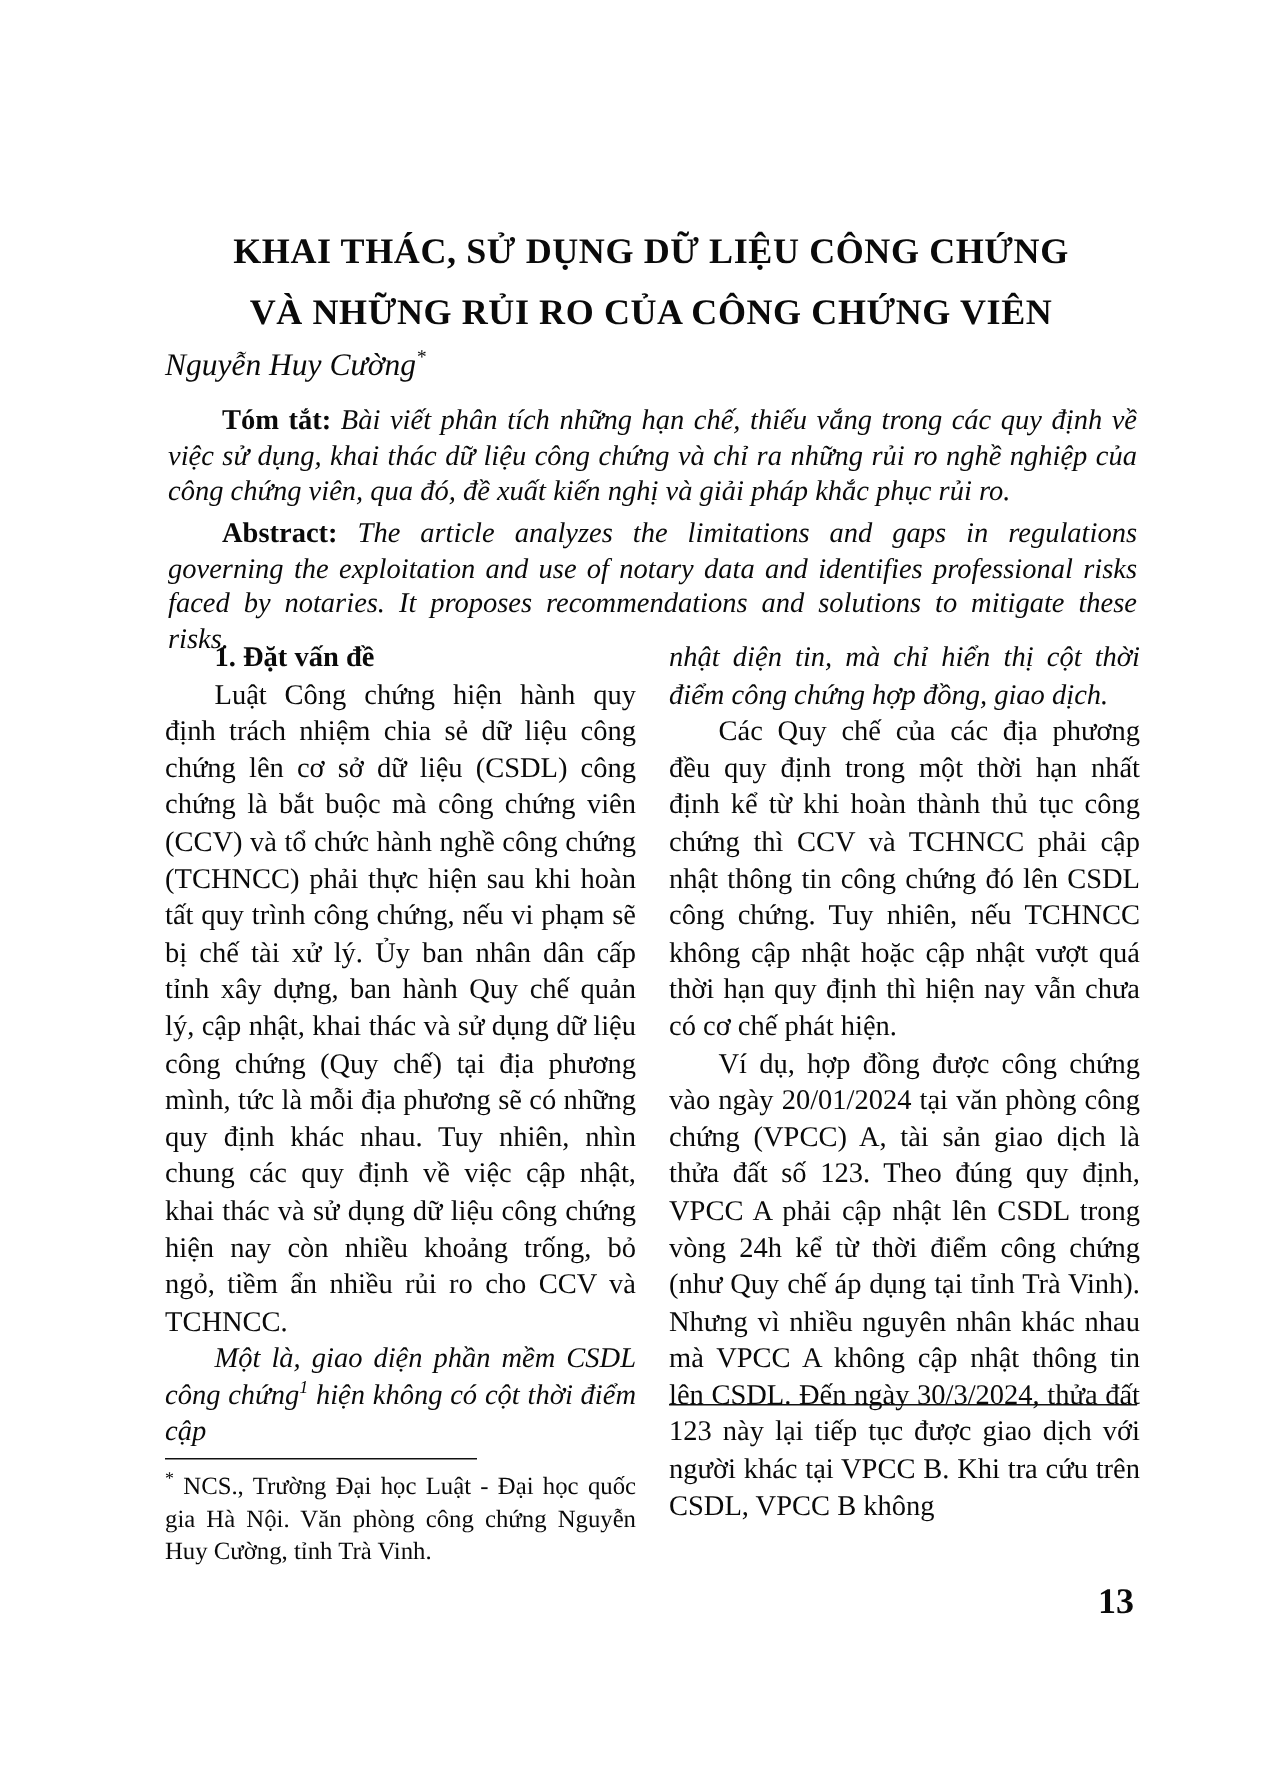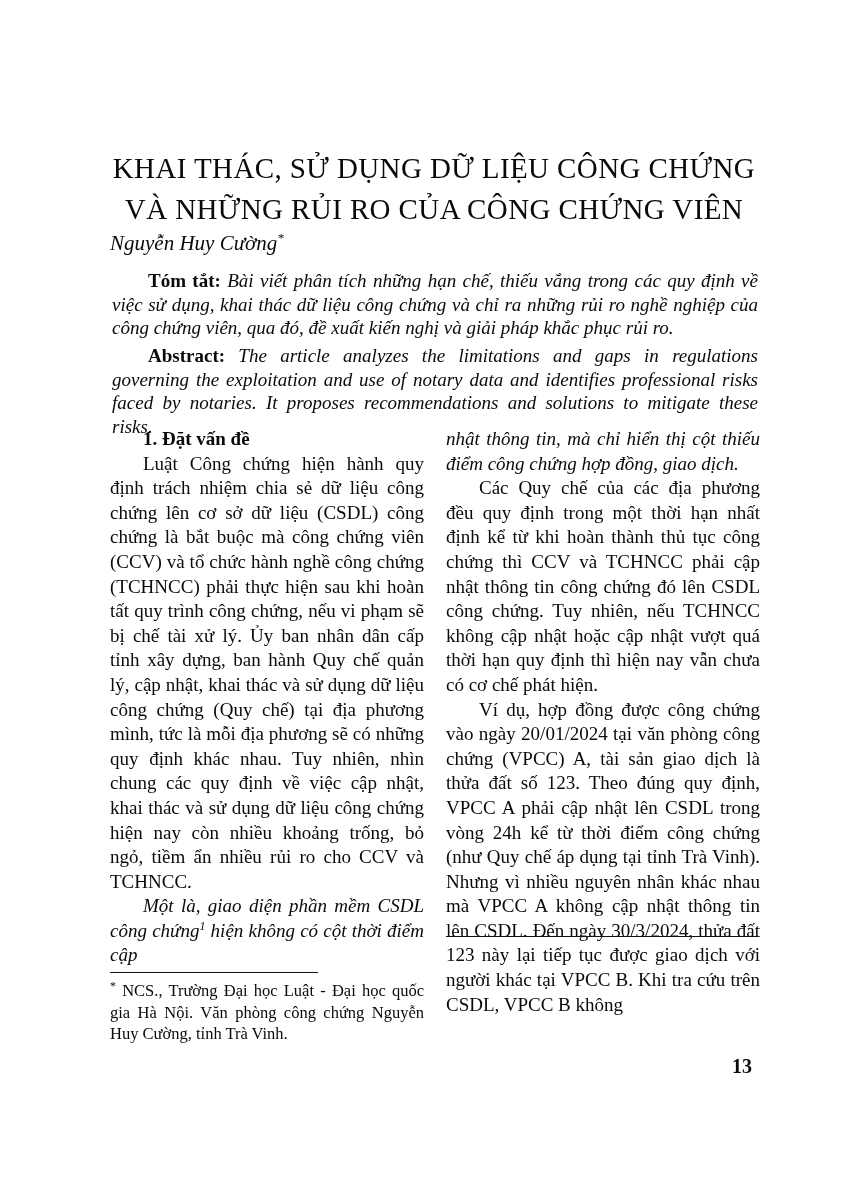--- a/index.html
+++ b/index.html
@@ -13,22 +13,22 @@
     color: #0a0a0a;
     font-family: "Liberation Serif", "DejaVu Serif", serif;
     overflow: hidden;
   }
   .title {
     position: absolute;
     top: 148px;
     left: 110px;
     width: 648px;
     text-align: center;
-    font-size: 29px;
-    font-weight: normal;
+    font-size: 24px;
+    font-weight: bold;
     line-height: 41px;
     letter-spacing: 0.4px;
     margin: 0;
   }
   .author {
     position: absolute;
     top: 230px;
     left: 110px;
     width: 648px;
     text-align: left;
@@ -80,21 +80,21 @@
     border: none;
     border-top: 1.6px solid #111;
     margin: 0 0 7px 0;
   }
   .fn-rule-short { width: 208px; }
   .fn-rule-full  { width: 312px; }
   .page-number {
     position: absolute;
     top: 1055px;
     left: 732px;
-    font-size: 20px;
+    font-size: 24px;
     font-weight: bold;
   }
 </style>
 </head>
 <body>
 
 <div class="page">
 
   <h1 class="title">
     <span style="display:block">KHAI THÁC, SỬ DỤNG DỮ LIỆU CÔNG CHỨNG</span>
@@ -117,21 +117,21 @@
 
   <div class="col col-left">
     <p class="heading">1. Đặt vấn đề</p>
     <p>Luật Công chứng hiện hành quy định trách nhiệm chia sẻ dữ liệu công chứng lên cơ sở dữ liệu (CSDL) công chứng là bắt buộc mà công chứng viên (CCV) và tổ chức hành nghề công chứng (TCHNCC) phải thực hiện sau khi hoàn tất quy trình công chứng, nếu vi phạm sẽ bị chế tài xử lý. Ủy ban nhân dân cấp tỉnh xây dựng, ban hành Quy chế quản lý, cập nhật, khai thác và sử dụng dữ liệu công chứng (Quy chế) tại địa phương mình, tức là mỗi địa phương sẽ có những quy định khác nhau. Tuy nhiên, nhìn chung các quy định về việc cập nhật, khai thác và sử dụng dữ liệu công chứng hiện nay còn nhiều khoảng trống, bỏ ngỏ, tiềm ẩn nhiều rủi ro cho CCV và TCHNCC.</p>
     <p class="italic-para">
       <span>Một là, giao diện phần mềm CSDL công chứng</span><sup>1</sup><span> hiện không có cột thời điểm cập</span>
     </p>
   </div>
 
   <div class="col col-right">
-    <p class="italic-para no-indent">nhật thông tin, mà chỉ hiển thị cột thiếu điểm công chứng hợp đồng, giao dịch.</p>
+    <p class="italic-para no-indent">nhật diện tin, mà chỉ hiển thị cột thời điểm công chứng hợp đồng, giao dịch.</p>
     <p>Các Quy chế của các địa phương đều quy định trong một thời hạn nhất định kể từ khi hoàn thành thủ tục công chứng thì CCV và TCHNCC phải cập nhật thông tin công chứng đó lên CSDL công chứng. Tuy nhiên, nếu TCHNCC không cập nhật hoặc cập nhật vượt quá thời hạn quy định thì hiện nay vẫn chưa có cơ chế phát hiện.</p>
     <p>Ví dụ, hợp đồng được công chứng vào ngày 20/01/2024 tại văn phòng công chứng (VPCC) A, tài sản giao dịch là thửa đất số 123. Theo đúng quy định, VPCC A phải cập nhật lên CSDL trong vòng 24h kể từ thời điểm công chứng (như Quy chế áp dụng tại tỉnh Trà Vinh). Nhưng vì nhiều nguyên nhân khác nhau mà VPCC A không cập nhật thông tin lên CSDL. Đến ngày 30/3/2024, thửa đất 123 này lại tiếp tục được giao dịch với người khác tại VPCC B. Khi tra cứu trên CSDL, VPCC B không</p>
   </div>
 
   <div class="footnote footnote-left">
     <hr class="fn-rule fn-rule-short">
     <p>
       <sup>*</sup>
       <span>NCS., Trường Đại học Luật - Đại học quốc gia Hà Nội. Văn phòng công chứng Nguyễn Huy Cường, tỉnh Trà Vinh.</span>
     </p>

